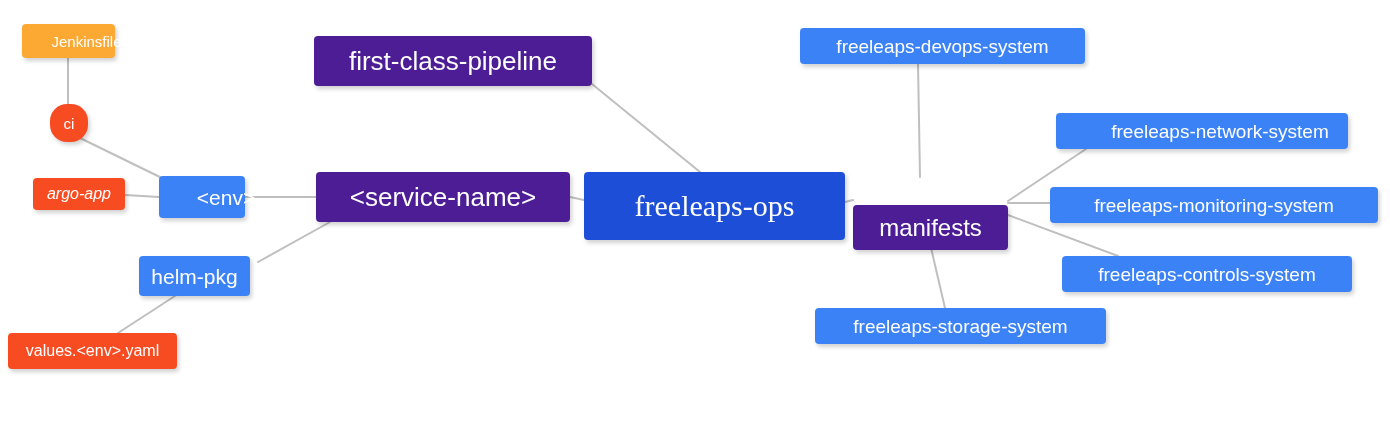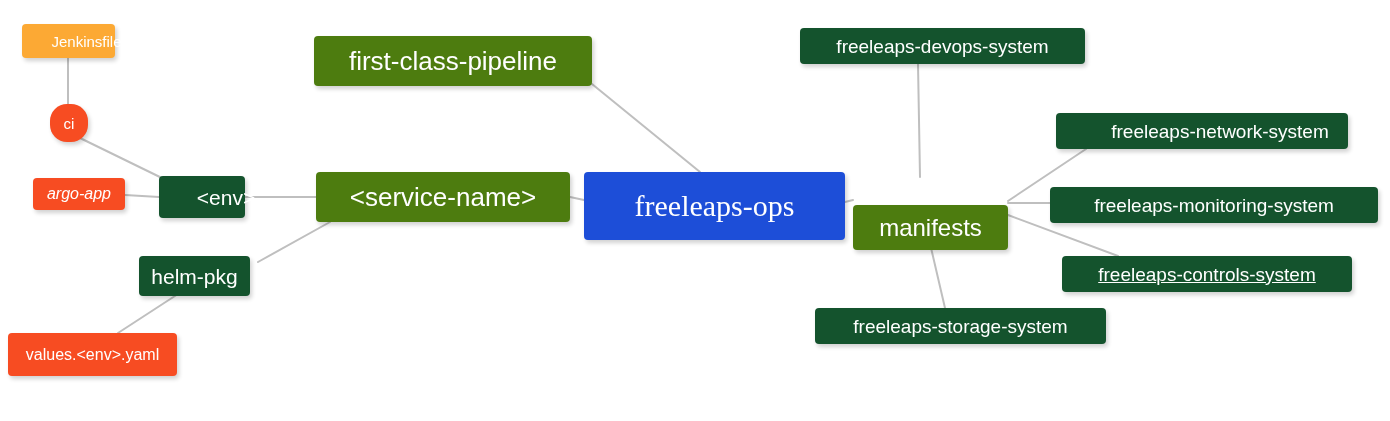--- a/index.html
+++ b/index.html
@@ -41,22 +41,22 @@
     justify-content: center;
     color: #ffffff;
     border-radius: 4px;
     white-space: nowrap;
     box-shadow: 2px 3px 4px rgba(0,0,0,0.18);
     line-height: 1;
     letter-spacing: 0px;
     user-select: none;
   }
   .node.t-root      { background: #1d4ed8; font-family: Liberation Serif, serif; }
-  .node.t-blue      { background: #4d7c0f; }
-  .node.t-green     { background: #14532d; }
+  .node.t-blue      { background: #4c1d95; }
+  .node.t-green     { background: #3b82f6; }
   .node.t-orange    { background: #fca934; }
   .node.t-red       { background: #f74c22; }
 </style>
 </head>
 <body>
 
 <div id="canvas">
   <svg id="edge-layer" viewBox="0 0 1390 421" width="1390" height="421" xmlns="http://www.w3.org/2000/svg">
       <line x1="592" y1="84" x2="700" y2="172" class="edge" stroke="#bfbfbf"></line>
       <line x1="570" y1="197" x2="584" y2="200" class="edge" stroke="#bfbfbf"></line>
@@ -76,20 +76,20 @@
   <div id="node-layer">
       <div class="node t-root" style="left: 584px; top: 172px; width: 261px; height: 68px; font-size: 30px;">freeleaps-ops</div>
       <div class="node t-blue" style="left: 314px; top: 36px; width: 278px; height: 50px; font-size: 26px;">first-class-pipeline</div>
       <div class="node t-blue" style="left: 316px; top: 172px; width: 254px; height: 50px; font-size: 26px;">&lt;service-name&gt;</div>
       <div class="node t-blue" style="left: 853px; top: 177px; width: 155px; height: 45px; font-size: 24px; margin-top: 28px;">manifests</div>
       <div class="node t-green" style="left: 159px; top: 176px; width: 86px; height: 42px; font-size: 21px; padding-left: 48px;">&lt;env&gt;</div>
       <div class="node t-green" style="left: 139px; top: 256px; width: 111px; height: 40px; font-size: 21px;">helm-pkg</div>
       <div class="node t-green" style="left: 800px; top: 28px; width: 285px; height: 36px; font-size: 19px;">freeleaps-devops-system</div>
       <div class="node t-green" style="left: 1056px; top: 113px; width: 292px; height: 36px; font-size: 19px; padding-left: 36px;">freeleaps-network-system</div>
       <div class="node t-green" style="left: 1050px; top: 187px; width: 328px; height: 36px; font-size: 19px;">freeleaps-monitoring-system</div>
-      <div class="node t-green" style="left: 1062px; top: 256px; width: 290px; height: 36px; font-size: 19px; text-decoration: underline;">freeleaps-controls-system</div>
+      <div class="node t-green" style="left: 1062px; top: 256px; width: 290px; height: 36px; font-size: 19px;">freeleaps-controls-system</div>
       <div class="node t-green" style="left: 815px; top: 308px; width: 291px; height: 36px; font-size: 19px;">freeleaps-storage-system</div>
       <div class="node t-orange" style="left: 22px; top: 24px; width: 93px; height: 34px; font-size: 15px; padding-left: 36px;">Jenkinsfile</div>
       <div class="node t-red" style="left: 50px; top: 104px; width: 38px; height: 38px; font-size: 15px; border-radius: 17px;">ci</div>
       <div class="node t-red" style="left: 33px; top: 178px; width: 92px; height: 32px; font-size: 16px; font-style: italic;">argo-app</div>
-      <div class="node t-red" style="left: 8px; top: 333px; width: 169px; height: 43px; font-size: 16px;">values.&lt;env&gt;.yaml</div>
+      <div class="node t-red" style="left: 8px; top: 333px; width: 169px; height: 36px; font-size: 16px;">values.&lt;env&gt;.yaml</div>
     </div>
 </div>
 
 </body></html>

